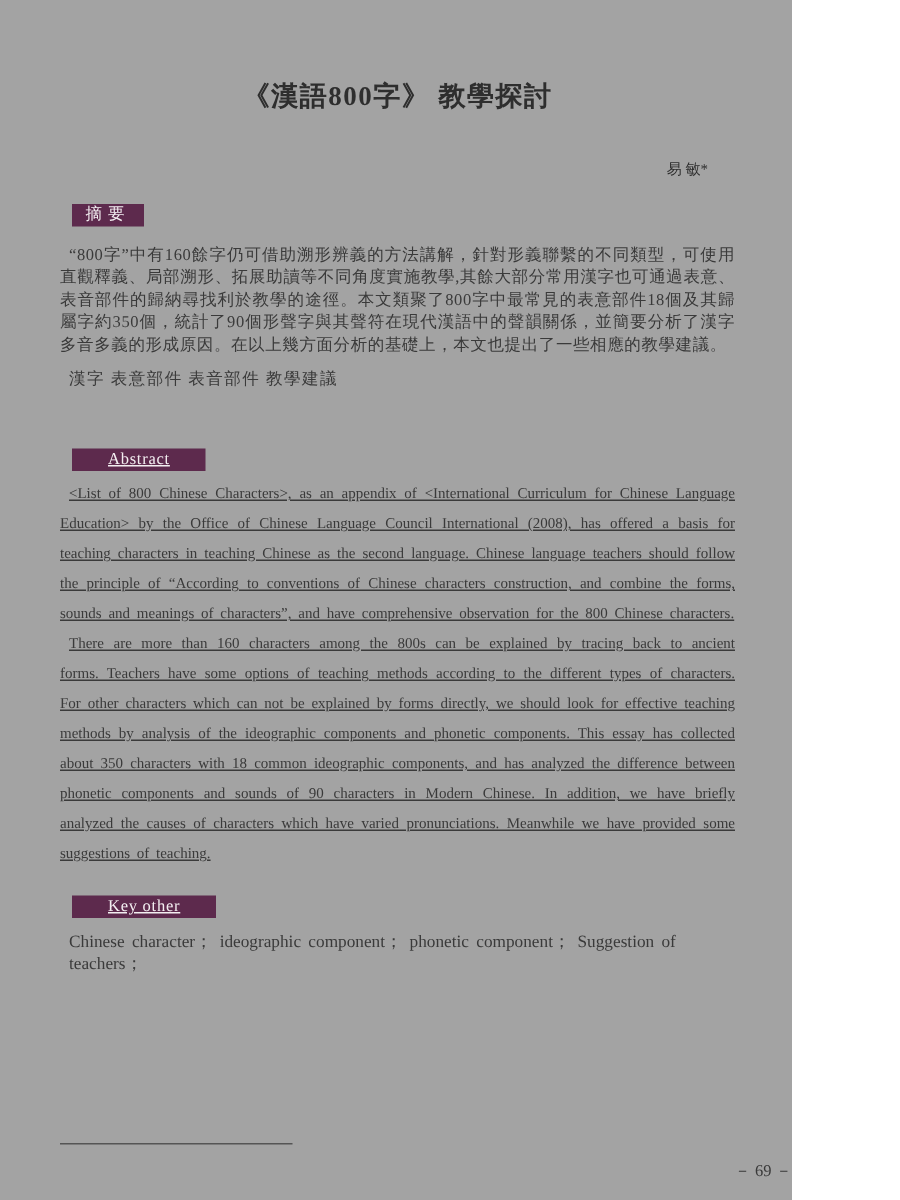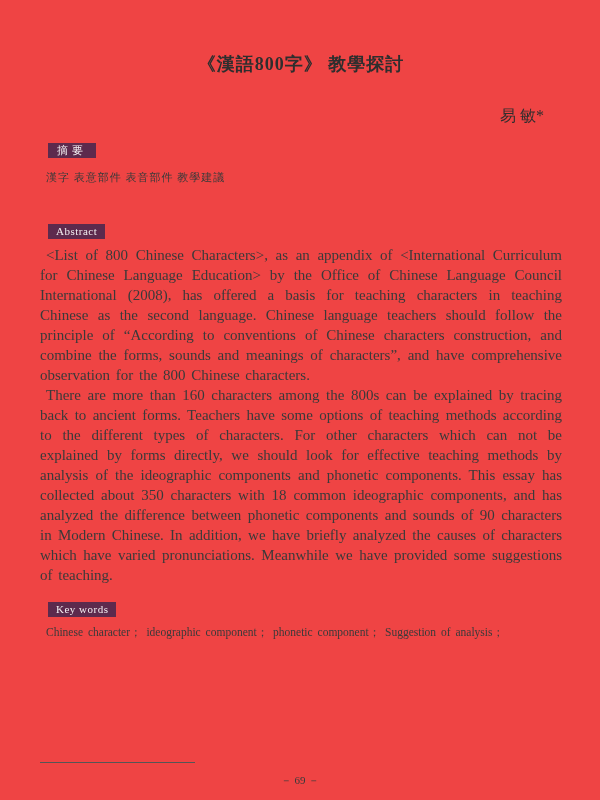--- a/index.html
+++ b/index.html
@@ -1,55 +1,56 @@
 <!DOCTYPE html>
 <html><head>
 <meta charset="utf-8">
 <style>
   * { margin: 0; padding: 0; box-sizing: border-box; }
   html, body { background: #ffffff; }
   .page {
     position: relative;
-    width: 600px;
+    width: 528px;
     height: 800px;
-    background: #ef4444;
+    background: #a3a3a3;
     font-family: "Liberation Serif", "DejaVu Serif", serif;
     color: #3a3a3a;
     overflow: hidden;
   }
   .content {
     padding: 0 38px 0 40px;
   }
   .title {
     margin-top: 52px;
     text-align: center;
     font-size: 18px;
     letter-spacing: 1px;
     color: #2e2e2e;
   }
   .author {
     margin-top: 30px;
     text-align: right;
     padding-right: 18px;
-    font-size: 16px;
+    font-size: 10px;
     color: #2e2e2e;
   }
   .section-label {
     display: inline-block;
     margin-left: 8px;
     background: #5d2a4d;
     color: #f3eef1;
     font-size: 11px;
     line-height: 15px;
     padding: 0 9px;
     letter-spacing: 4px;
   }
   .section-label.en {
     letter-spacing: 0.5px;
-    padding: 0 8px;
+    padding: 0 24px;
+    text-decoration: underline;
   }
   .zh-abstract { margin-top: 12px; }
   .zh-abstract .para {
     font-size: 11px;
     line-height: 15px;
     text-align: justify;
     text-indent: 6px;
     letter-spacing: 0.4px;
     color: #3a3a3a;
   }
@@ -57,26 +58,27 @@
   .zh-keywords {
     margin-top: 7px;
     font-size: 11px;
     letter-spacing: 1px;
     padding-left: 6px;
     color: #3a3a3a;
   }
   .en-abstract-label { margin-top: 36px; }
   .en-abstract { margin-top: 6px; }
   .en-abstract .para {
-    font-size: 15px;
+    font-size: 10px;
     line-height: 20px;
     text-align: justify;
     text-indent: 6px;
     word-spacing: 2px;
     color: #3a3a3a;
+    text-decoration: underline;
   }
   .en-keywords-label { margin-top: 14px; }
   .en-keywords {
     margin-top: 8px;
     font-size: 11.5px;
     padding-left: 6px;
     word-spacing: 2px;
     color: #3a3a3a;
   }
   .footnote-block {
@@ -92,59 +94,60 @@
   }
   .footnote {
     font-size: 10.5px;
     color: #3a3a3a;
   }
   .page-number {
     position: absolute;
     left: 0;
     right: 0;
     bottom: 12px;
-    text-align: center;
+    text-align: right;
     font-size: 11px;
     color: #3a3a3a;
   }
 </style>
 </head>
 <body>
 
 <div class="page">
   <div class="content">
 
     <h1 class="title">《漢語800字》 教學探討</h1>
 
     <div class="author">易 敏*</div>
 
     <div class="zh-abstract-label" style="margin-top: 13px;">
       <span class="section-label">摘要</span>
     </div>
 
     <div class="zh-abstract">
+      <p class="para">“800字”中有160餘字仍可借助溯形辨義的方法講解，針對形義聯繫的不同類型，可使用直觀釋義、局部溯形、拓展助讀等不同角度實施教學,其餘大部分常用漢字也可通過表意、表音部件的歸納尋找利於教學的途徑。本文類聚了800字中最常見的表意部件18個及其歸屬字約350個，統計了90個形聲字與其聲符在現代漢語中的聲韻關係，並簡要分析了漢字多音多義的形成原因。在以上幾方面分析的基礎上，本文也提出了一些相應的教學建議。</p>
     </div>
 
 
     <div class="zh-keywords">漢字 表意部件 表音部件 教學建議</div>
 
     <div class="en-abstract-label">
       <span class="section-label en">Abstract</span>
     </div>
 
     <div class="en-abstract">
       <p class="para">&lt;List of 800 Chinese Characters&gt;, as an appendix of &lt;International Curriculum for Chinese Language Education&gt; by the Office of Chinese Language Council International (2008), has offered a basis for teaching characters in teaching Chinese as the second language. Chinese language teachers should follow the principle of “According to conventions of Chinese characters construction, and combine the forms, sounds and meanings of characters”, and have comprehensive observation for the 800 Chinese characters.</p>
       <p class="para">There are more than 160 characters among the 800s can be explained by tracing back to ancient forms. Teachers have some options of teaching methods according to the different types of characters. For other characters which can not be explained by forms directly, we should look for effective teaching methods by analysis of the ideographic components and phonetic components. This essay has collected about 350 characters with 18 common ideographic components, and has analyzed the difference between phonetic components and sounds of 90 characters in Modern Chinese. In addition, we have briefly analyzed the causes of characters which have varied pronunciations. Meanwhile we have provided some suggestions of teaching.</p>
     </div>
 
     <div class="en-keywords-label">
-      <span class="section-label en">Key words</span>
+      <span class="section-label en">Key other</span>
     </div>
 
-    <div class="en-keywords">Chinese character； ideographic component； phonetic component； Suggestion of analysis；</div>
+    <div class="en-keywords">Chinese character； ideographic component； phonetic component； Suggestion of teachers；</div>
 
   </div>
 
   <div class="footnote-block">
     <div class="footnote-rule"></div>
   </div>
 
   <div class="page-number">－ 69 －</div>
 </div>
 

